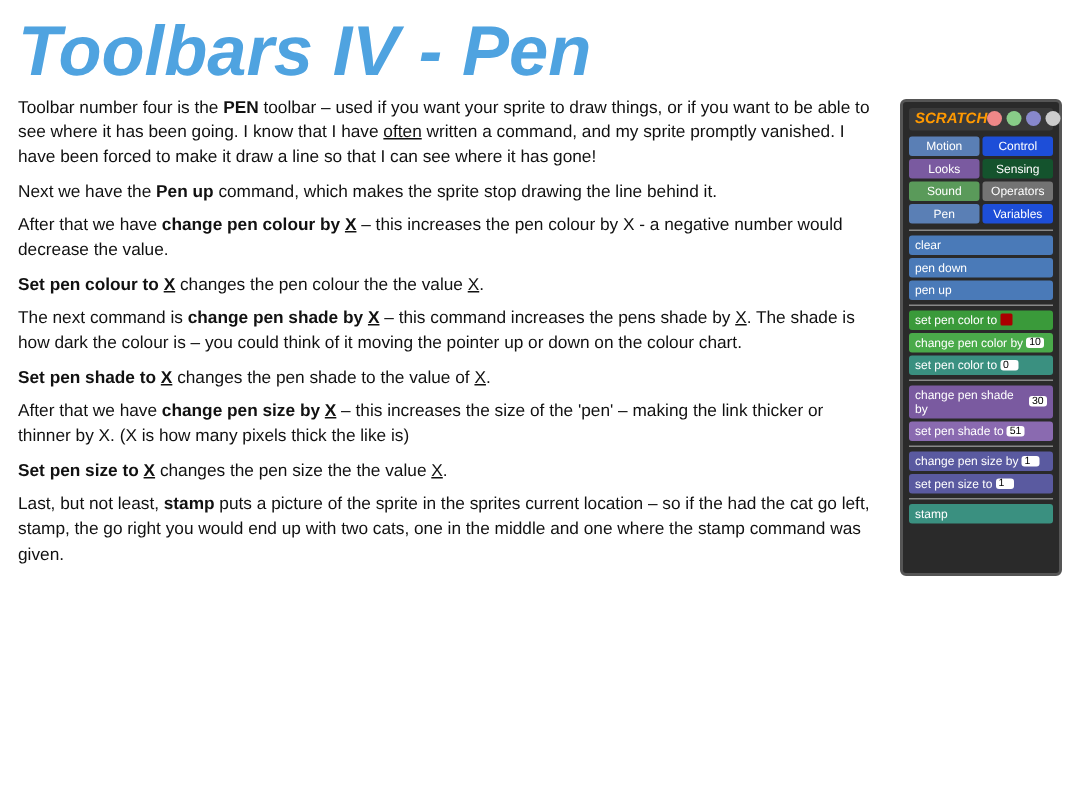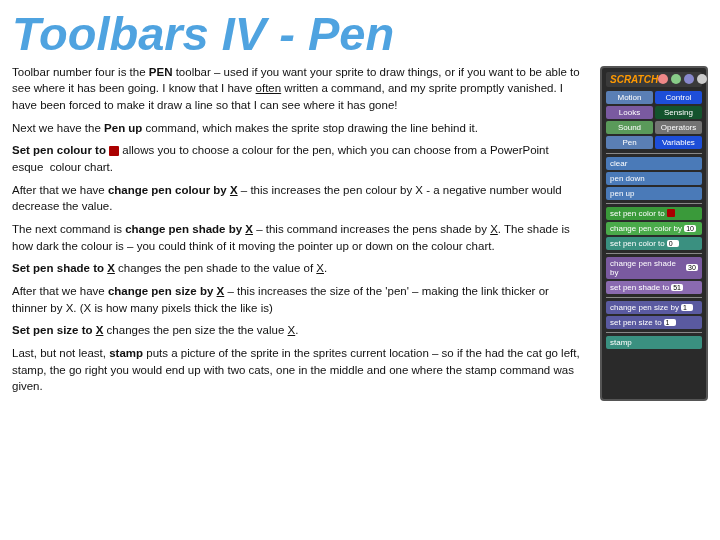--- a/index.html
+++ b/index.html
@@ -142,24 +142,24 @@
 
 <div id="main-layout">
   <div id="text-content">
     <p>
       Toolbar number four is the <span class="bold">PEN</span> toolbar – used if you want your sprite to draw things, or if you want to be able to see where it has been going. I know that I have <span class="underline">often</span> written a command, and my sprite promptly vanished. I have been forced to make it draw a line so that I can see where it has gone!
     </p>
     <p>
       Next we have the <span class="bold">Pen up</span> command, which makes the sprite stop drawing the line behind it.
     </p>
     <p>
-      <span class="bold">Set pen colour to</span> <span style="display:inline-block;width:10px;height:10px;background:#a00;vertical-align:middle;border-radius:1px;"></span> allows you to choose a colour for the pen, which you can choose from a PowerPoint esque&nbsp; colour chart.
-    </p>
-    <p>
       After that we have <span class="bold">change pen colour by <span class="underline">X</span></span> – this increases the pen colour by X - a negative number would decrease the value.
+    </p>
+    <p>
+      <span class="bold">Set pen colour to <span class="underline">X</span></span> changes the pen colour the the value <span class="underline">X</span>.
     </p>
     <p>
       The next command is <span class="bold">change pen shade by <span class="underline">X</span></span> – this command increases the pens shade by <span class="underline">X</span>. The shade is how dark the colour is – you could think of it moving the pointer up or down on the colour chart.
     </p>
     <p>
       <span class="bold">Set pen shade to <span class="underline">X</span></span> changes the pen shade to the value of <span class="underline">X</span>.
     </p>
     <p>
       After that we have <span class="bold">change pen size by <span class="underline">X</span></span> – this increases the size of the 'pen' – making the link thicker or thinner by X. (X is how many pixels thick the like is)
     </p>

